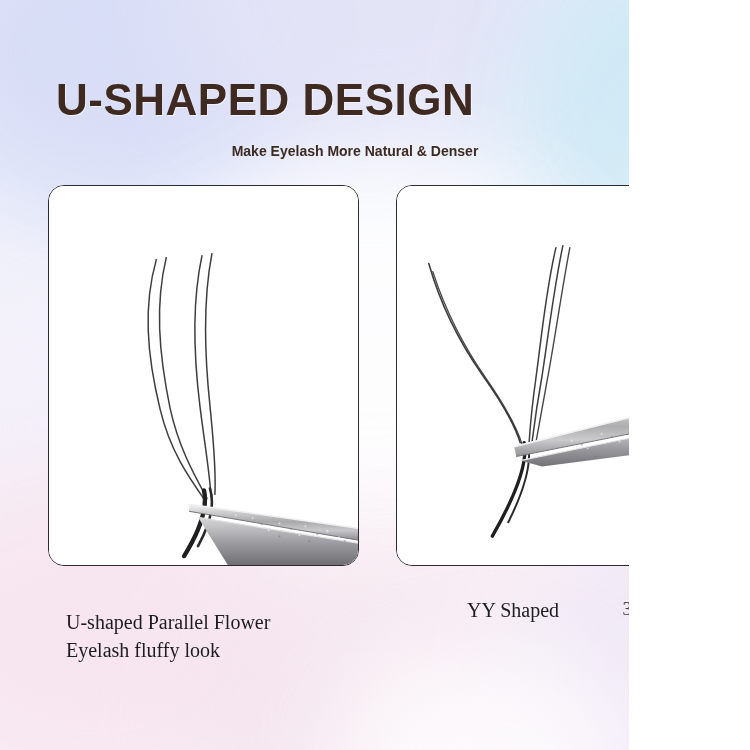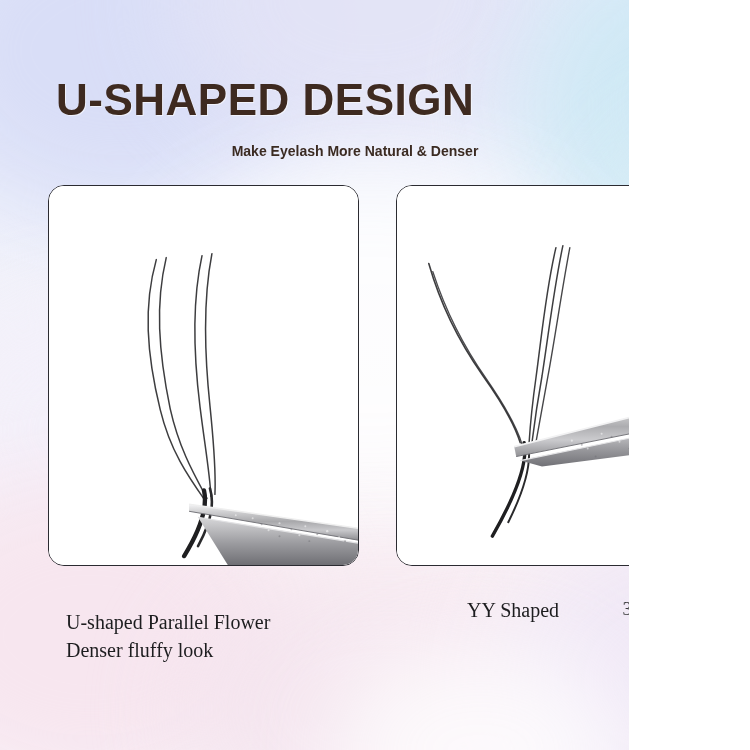--- a/index.html
+++ b/index.html
@@ -229,21 +229,21 @@
           <circle cx="200" cy="272" r="1"></circle>
             <circle cx="234" cy="264" r="1"></circle>
         </g>
       </svg>
     </div>
 
   </div>
 
   <div class="caption caption-left">
     <div>U-shaped Parallel Flower</div>
-    <div>Denser fluffy look</div>
+    <div>Eyelash fluffy look</div>
   </div>
 
   <div class="caption caption-right">
     <div>YY Shaped</div>
   </div>
 
   <div class="edge-num">3</div>
 
 </div>
 

